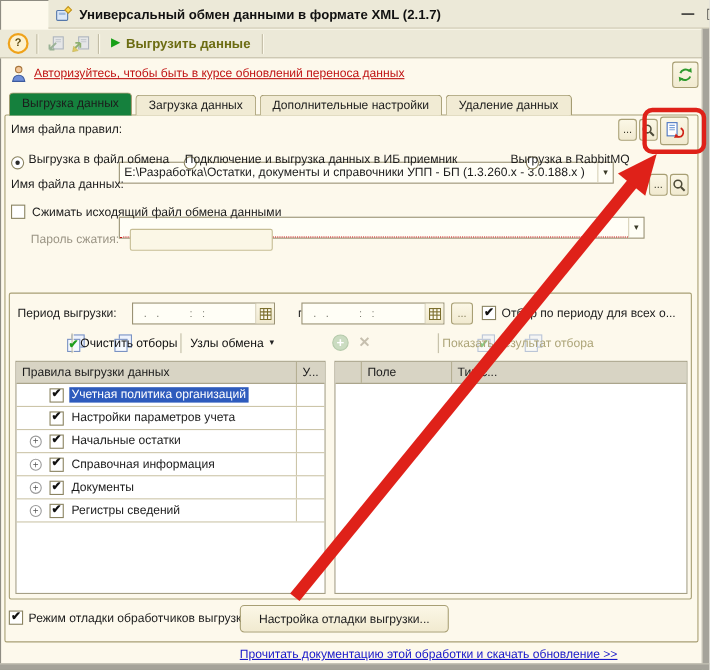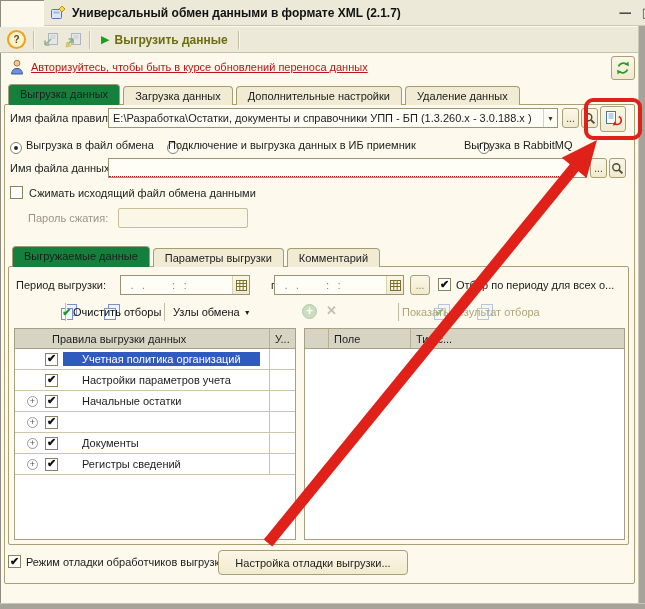--- a/index.html
+++ b/index.html
@@ -22,21 +22,21 @@
   .tbtn{height:22px;display:flex;align-items:center;padding:0 3px;border-radius:3px;}
   .help-circle{width:15px;height:15px;border:2px solid #efa21a;border-radius:50%;background:#fdf2cf;display:flex;align-items:center;justify-content:center;font-weight:bold;font-size:10px;color:#5c4a10;}
   .run-btn{display:flex;align-items:center;gap:5px;padding:0 6px;}
   .play-glyph{color:var(--play_green,#17a017);font-size:11px;line-height:11px;}
   .run-label{font-weight:bold;font-size:12px;color:#6c6c12;white-space:nowrap;}
   .dim{opacity:.75;}
   
   .abs{position:absolute;}
   .lbl{white-space:nowrap;}
   .btn1c{background:linear-gradient(#fbf7e6,#f1ead0);border:1px solid #a89f74;border-radius:3px;display:flex;align-items:center;justify-content:center;box-sizing:border-box;}
-  .combo{background:#fffef6;border:1px solid #9a9274;display:flex;align-items:center;box-sizing:border-box;height:20px;}
+  .combo{background:#fffef6;border:1px solid #9a9274;display:flex;align-items:center;box-sizing:border-box;height:20px;margin-top:39px;}
   .combo .ctext{flex:1 1 auto;padding:0 4px;white-space:nowrap;overflow:hidden;font-size:11px;}
   .combo .carrow{width:13px;height:100%;display:flex;align-items:center;justify-content:center;border-left:1px solid #d8d2b8;font-size:7px;color:#3a3a28;}
   .red-dotted .ctext{border-bottom:1px dotted #cc1111;height:16px;line-height:16px;}
   .sbtn{width:17px;height:20px;font-size:10px;color:#3c3a2c;}
   .cb{width:13px;height:13px;border:1px solid #8a8360;background:#ffffff;display:inline-flex;align-items:center;justify-content:center;box-sizing:border-box;}
   .cb i{font-style:normal;font-weight:bold;font-size:11px;line-height:1;margin-top:-1px;color:#111;display:none;}
   .cb.checked i{display:block;}
   .radio{width:12px;height:12px;border:1px solid #8a8360;border-radius:50%;background:#fff;display:inline-block;position:relative;box-sizing:border-box;}
   .radio.sel::after{content:"";position:absolute;left:3px;top:3px;width:4px;height:4px;border-radius:50%;background:#2b2b2b;}
   .dis-lbl{color:#9b9585;}
@@ -69,21 +69,21 @@
   .tbl{position:absolute;background:#ffffff;border:1px solid #a6a086;box-sizing:border-box;}
   .thead{display:flex;background:#d8d4c4;border-bottom:1px solid #a6a086;height:20px;box-sizing:border-box;}
   .th{display:flex;align-items:center;padding:0 5px;box-sizing:border-box;white-space:nowrap;overflow:hidden;border-right:1px solid #b5af93;height:100%;}
   .th:last-child{border-right:none;}
   .trow{display:flex;align-items:center;height:21px;border-bottom:1px solid #ccc5a9;box-sizing:border-box;}
   .trow .maincell{flex:1 1 auto;display:flex;align-items:center;height:100%;overflow:hidden;}
   .trow .ucell{width:25px;border-left:1px solid #ccc5a9;height:100%;}
   .exp{width:11px;height:11px;border:1px solid #9a9a9a;border-radius:50%;background:#fff;color:#555;font-size:9px;line-height:9px;text-align:center;margin-left:12px;box-sizing:border-box;flex:0 0 auto;}
   .exp.hiddenexp{visibility:hidden;}
   .trow .cb{margin-left:7px;flex:0 0 auto;}
-  .rowlabel{margin-left:5px;padding:1px 19px;white-space:nowrap;overflow:hidden;}
+  .rowlabel{margin-left:5px;padding:1px 2px;white-space:nowrap;overflow:hidden;}
   .trow.selected .rowlabel{background:var(--selection,#2e5bbd);color:#ffffff;}
   
   .annotation{position:absolute;left:0;top:0;z-index:99;pointer-events:none;}
 </style>
 </head>
 <body>
 
 <div class="window">
 
   
@@ -214,25 +214,20 @@
 
   
   <span class="cb abs" style="left:10px;top:186px;"></span>
   <span class="lbl abs" style="left:29px;top:187px;">Сжимать исходящий файл обмена данными</span>
 
   
   <span class="lbl dis-lbl abs" style="left:28px;top:212px;">Пароль сжатия:</span>
   <div class="abs" style="left:118px;top:208px;width:130px;height:20px;background:#fbf7e6;border:1px solid #c6bd95;box-sizing:border-box;border-radius:2px;"></div>
 
   
-  <div class="tabs abs" style="left:12px;top:246px;height:21px;z-index:3;">
-    <span class="tab active">Выгружаемые данные</span>
-    <span class="tab">Параметры выгрузки</span>
-    <span class="tab">Комментарий</span>
-  </div>
 
   
   <div class="panel abs" style="left:8px;top:266px;width:621px;height:279px;"></div>
 
   
   <span class="lbl abs" style="left:16px;top:279px;">Период выгрузки:</span>
   <div class="datefield abs" style="left:120px;top:275px;width:130px;">
     <span class="date-ph"> .  .       :  :</span>
     <span class="calbtn">
       <svg width="11" height="11" viewBox="0 0 11 11">
@@ -278,21 +273,21 @@
   <span class="plus-circle abs" style="left:302px;top:304px;">+</span>
   <span class="x-glyph abs" style="left:326px;top:303px;">✕</span>
   <span class="sheets disabled-ico abs" style="left:348px;top:304px;"><i class="chk">✔</i></span>
   <span class="sheets disabled-ico abs" style="left:371px;top:304px;"></span>
   <span class="tsep abs" style="left:394px;top:303px;"></span>
   <span class="show-result abs" style="left:402px;top:306px;">Показать результат отбора</span>
 
   
   <div class="tbl" style="left:14px;top:328px;width:282px;height:212px;">
     <div class="thead">
-      <span class="th" style="flex:1 1 auto;margin-left:32px;">Правила выгрузки данных</span>
+      <span class="th" style="flex:1 1 auto;">Правила выгрузки данных</span>
       <span class="th" style="width:25px;">У...</span>
     </div>
     <div class="trow selected">
       <span class="maincell">
         <span class="exp hiddenexp">+</span>
         <span class="cb checked">
             <i>✔</i>
           </span>
         <span class="rowlabel">Учетная политика организаций</span>
       </span>
@@ -317,20 +312,21 @@
         <span class="rowlabel">Начальные остатки</span>
       </span>
         <span class="ucell"></span>
     </div>
     <div class="trow">
       <span class="maincell">
         <span class="exp">+</span>
         <span class="cb checked">
             <i>✔</i>
           </span>
+        <span class="rowlabel">Справочная информация</span>
       </span>
         <span class="ucell"></span>
     </div>
     <div class="trow">
       <span class="maincell">
         <span class="exp">+</span>
         <span class="cb checked">
             <i>✔</i>
           </span>
         <span class="rowlabel">Документы</span>
@@ -359,20 +355,21 @@
   </div>
 
   
   <span class="cb checked abs" style="left:8px;top:555px;">
       <i>✔</i>
     </span>
   <span class="lbl abs" style="left:26px;top:556px;">Режим отладки обработчиков выгрузки</span>
   <div class="btn1c abs" style="left:218px;top:550px;width:190px;height:25px;border-radius:4px;">Настройка отладки выгрузки...</div>
 
   
+  <a class="footer-link abs" href="#" style="left:218px;top:589px;">Прочитать документацию этой обработки и скачать обновление &gt;&gt;</a>
 
   
   <div class="frame-right"></div>
   <div class="frame-bottom"></div>
 
   
   <svg class="annotation" width="645" height="609" viewBox="0 0 645 609">
     <rect x="586" y="100" width="54" height="38" rx="7" fill="none" stroke="#df2119" stroke-width="4"></rect>
     <line x1="268" y1="543" x2="578" y2="163" stroke="#df2119" stroke-width="11"></line>
     <polygon points="597,140 586.6,178 561.8,157.8" fill="#df2119"></polygon>

